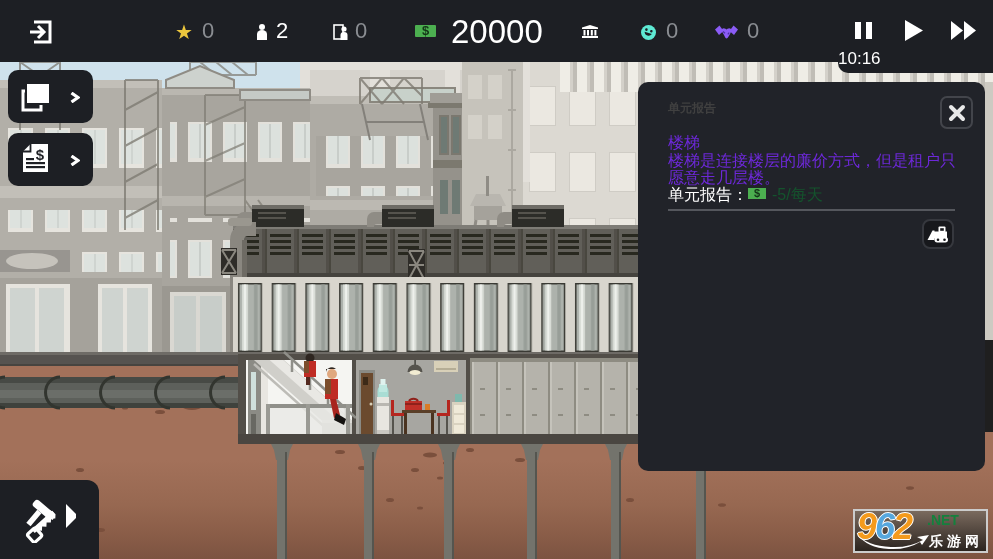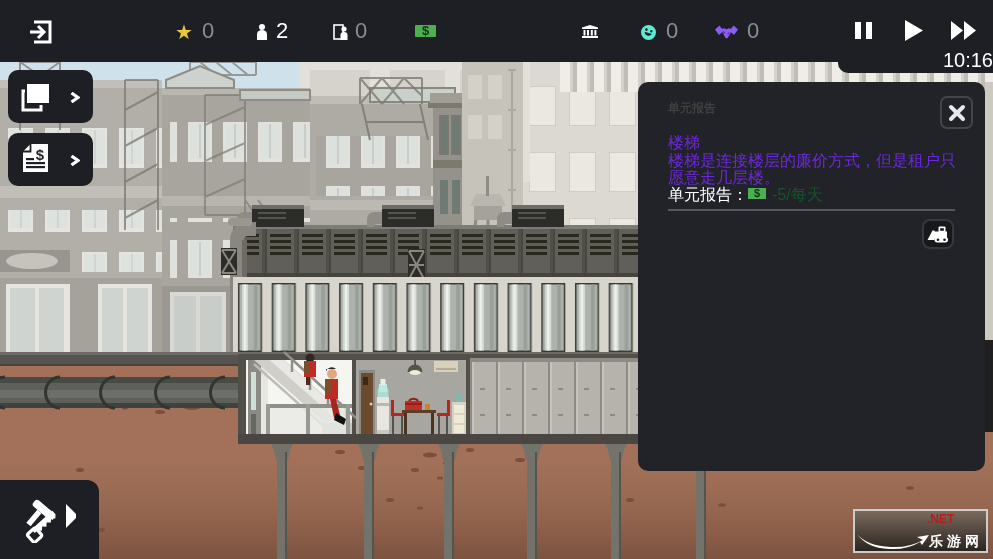--- a/index.html
+++ b/index.html
@@ -452,20 +452,21 @@
 <svg class="abs" style="left:333px;top:24px" width="15" height="16" viewBox="0 0 15 16">
 <rect x="1" y="1" width="9" height="14" stroke="#fff" stroke-width="1.6" fill="none"></rect>
 <circle cx="11" cy="5" r="2.6" fill="#fff"></circle>
       <path d="M7.5 16 L7.5 11 a3.5 3 0 0 1 7 0 L14.5 16 Z" fill="#fff"></path>
 </svg>
 <div class="abs" style="left:355px;top:18px;color:#8a8d92;font-size:22px;">0</div>
 
 <div class="abs" style="left:415px;top:25px;width:21px;height:12px;background:#4caf50;border-radius:1px;"></div>
 <div class="abs" style="left:415px;top:22px;width:21px;height:17px;color:#143618;font-size:13px;font-weight:bold;text-align:center;line-height:17px">$</div>
 
+<div class="abs" style="left:451px;top:13px;color:#fff;font-size:33px;">20000</div>
 
 <svg class="abs" style="left:582px;top:25px" width="16" height="13" viewBox="0 0 16 13">
 <path d="M0 2.5 L8 0 L16 2.5 L16 4 L0 4 Z" fill="#fff"></path>
 <rect x="1.5" y="5" width="2" height="5.5" fill="#fff"></rect>
       <rect x="5" y="5" width="2" height="5.5" fill="#fff"></rect>
       <rect x="8.8" y="5" width="2" height="5.5" fill="#fff"></rect>
       <rect x="12.4" y="5" width="2" height="5.5" fill="#fff"></rect>
 <rect x="0" y="11" width="16" height="2" fill="#fff"></rect>
 </svg>
 
@@ -492,21 +493,21 @@
 
 <svg class="abs" style="left:905px;top:20px" width="18" height="21" viewBox="0 0 18 21">
       <path d="M0 0 L18 10.5 L0 21 Z" fill="#fff"></path>
     </svg>
 
 <svg class="abs" style="left:951px;top:21px" width="26" height="19" viewBox="0 0 26 19">
 <path d="M0 0 L12 9.5 L0 19 Z" fill="#fff"></path>
       <path d="M13 0 L25 9.5 L13 19 Z" fill="#fff"></path>
 </svg>
 
-<div class="abs" style="left:838px;top:49px;width:155px;text-align:right;color:#fff;font-size:20px;">10:16</div>
+<div class="abs" style="left:838px;top:49px;width:155px;text-align:left;color:#fff;font-size:17px;">10:16</div>
 
 <div class="abs" style="left:8px;top:70px;width:85px;height:53px;background:#1d1f24;border-radius:10px;"></div>
 <svg class="abs" style="left:21px;top:82px" width="32" height="30" viewBox="0 0 32 30">
 <rect x="2" y="9" width="18" height="19" fill="none" stroke="#fff" stroke-width="3"></rect>
 <rect x="4" y="0" width="26" height="23" fill="#1d1f24"></rect>
 <rect x="6" y="2" width="22" height="19" fill="#fff"></rect>
 </svg>
 <svg class="abs" style="left:70px;top:92px" width="10" height="11" viewBox="0 0 10 11">
 <path d="M1.5 1 L8 5.5 L1.5 10" stroke="#fff" stroke-width="3.2" fill="none"></path>
 </svg>
@@ -560,18 +561,19 @@
 <path d="M0.5 14 L5.5 4.5 L7.5 4.5 L7.5 14 Z" fill="#fff"></path>
 <rect x="7" y="5.5" width="13" height="7" fill="#fff"></rect>
 <rect x="11.5" y="0.5" width="7" height="6" rx="1" fill="#fff"></rect>
 <rect x="13.2" y="2.2" width="3.6" height="2.6" fill="#17181c"></rect>
 <rect x="7.5" y="11" width="13.5" height="5.5" rx="2.7" fill="#fff"></rect>
 <circle cx="11" cy="13.7" r="1.3" fill="#17181c"></circle>
 <circle cx="17.5" cy="13.7" r="1.3" fill="#17181c"></circle>
 </svg>
 
 <div class="abs" style="left:853px;top:509px;width:135px;height:44px;background:linear-gradient(#7a6a5e,#2b241f);border:2px solid #cccccc;box-sizing:border-box;"></div>
-<div class="abs" style="left:927px;top:512px;font-size:12px;font-weight:bold;color:#b91c1c;letter-spacing:0px;">.NET</div>
+<div class="abs" style="left:857px;top:506px;font-size:36px;font-weight:bold;font-style:italic;color:#f49a1c;letter-spacing:-2px;text-shadow:-1px 0 0 #fff,1px 0 0 #fff,0 -1px 0 #fff,0 1px 0 #fff;">9<span style="color:#56a7dd">6</span>2</div>
+<div class="abs" style="left:927px;top:512px;font-size:14px;font-weight:bold;color:#15803d;letter-spacing:0px;">.NET</div>
 <div class="abs" style="left:929px;top:533px;font-size:14px;font-weight:bold;color:#fff;letter-spacing:4px;text-align:right;">乐游网</div>
 <svg class="abs" style="left:857px;top:533px" width="72" height="17" viewBox="0 0 72 17">
 <path d="M0 1 Q10 13 34 14 Q52 15 66 7 L60 4 L72 2 L65 12 L63 9 Q50 17 32 16 Q10 15 0 1 Z" fill="#fff"></path>
 </svg>
 </div>
 
 </body></html>

